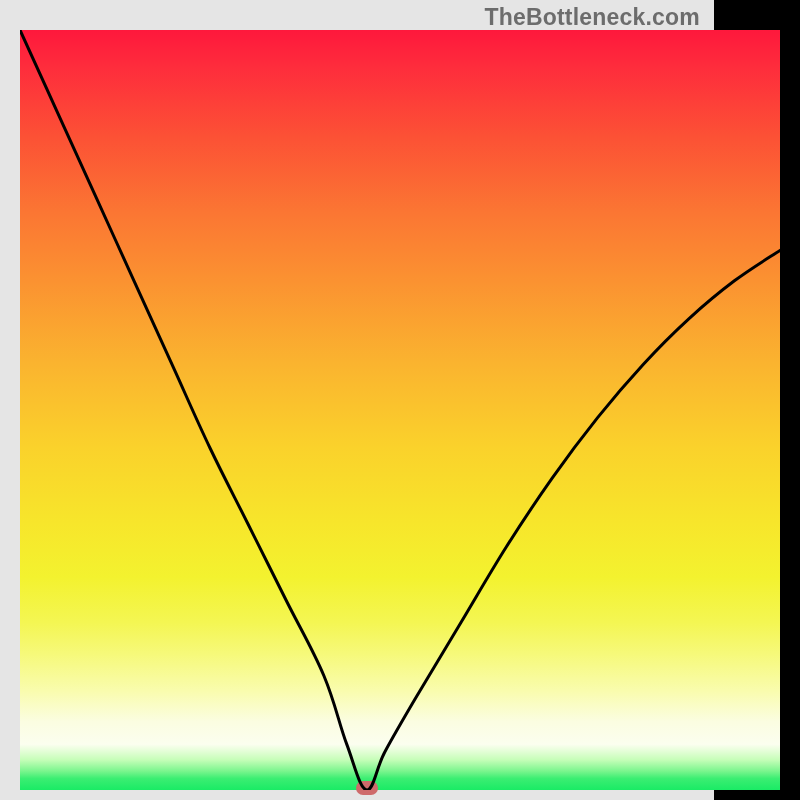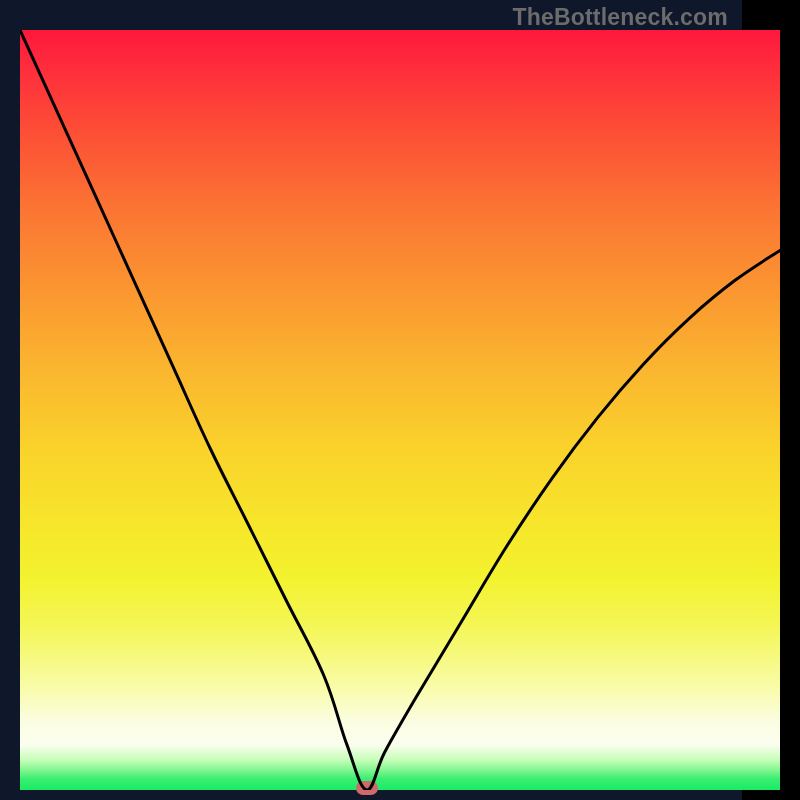--- a/index.html
+++ b/index.html
@@ -6,23 +6,22 @@
     margin: 0;
     padding: 0;
     width: 800px;
     height: 800px;
     background: #000;
     overflow: hidden;
   }
   .outer {
     width: 714px;
     height: 800px;
-    background: #0f172a;
+    background: #e5e5e5;
     position: relative;
-    padding-left: 28px;
   }
   .watermark {
     position: absolute;
     top: 4px;
     right: 14px;
     font-family: Arial, Helvetica, sans-serif;
     font-size: 23px;
     font-weight: 600;
     color: #6c6c6c;
     letter-spacing: 0.2px;

